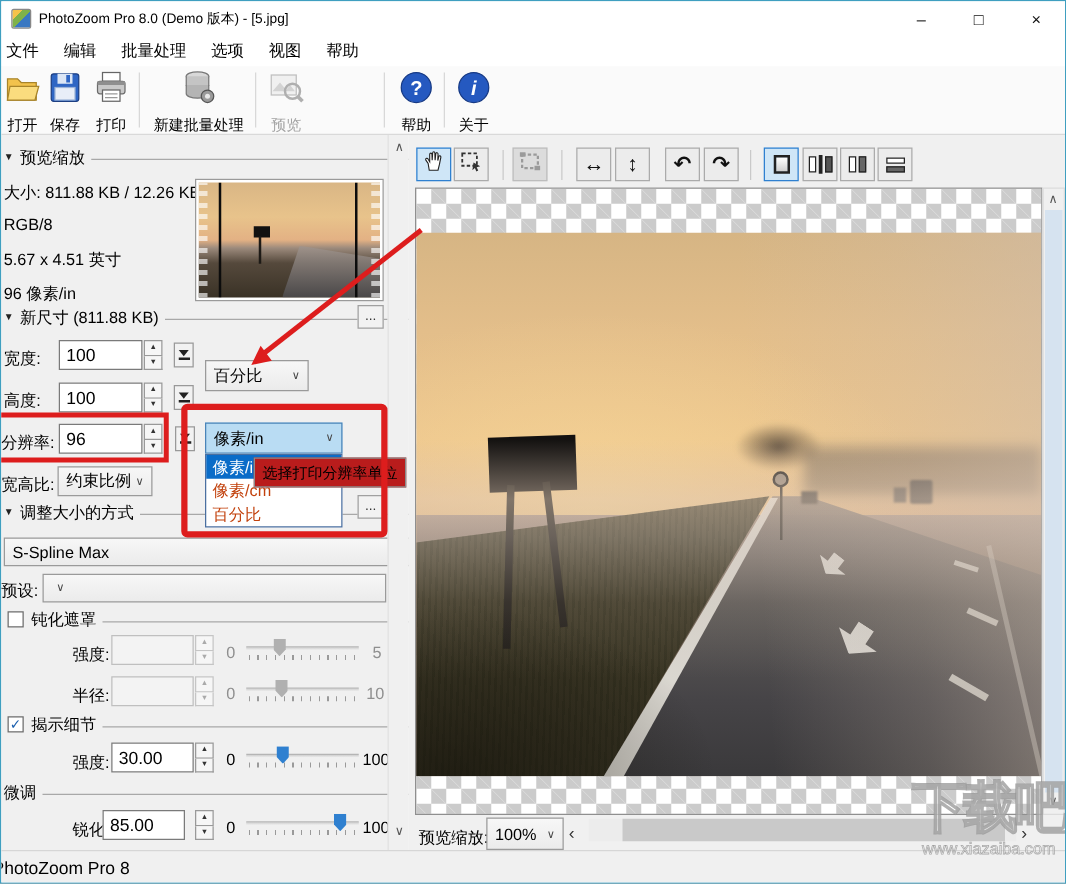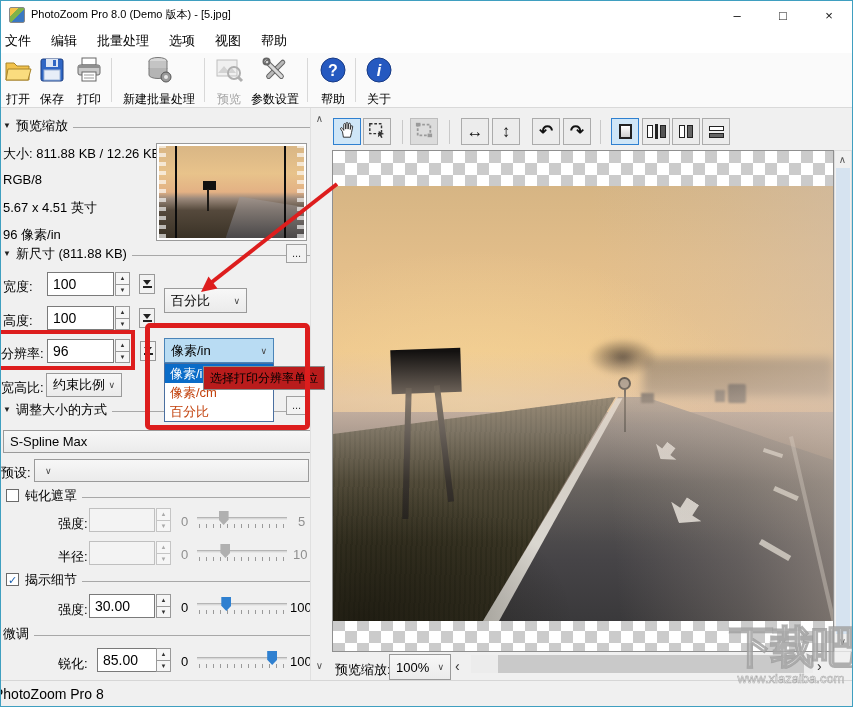--- a/index.html
+++ b/index.html
@@ -194,28 +194,20 @@
   <div class="abs tsep" style="left:203px;"></div>
   <div class="abs tbtn disabled" style="left:208px;width:40px;">
     <span><svg width="30" height="30" viewBox="0 0 30 30">
           <rect x="3" y="5" width="20" height="16" fill="#dfe7ee" stroke="#777"></rect>
           <path d="M4 18 L10 11 L15 17 L18 13 L22 18 Z" fill="#8fae8a"></path>
           <circle cx="20" cy="18" r="6" fill="none" stroke="#555" stroke-width="2"></circle>
           <line x1="24" y1="22" x2="28" y2="26" stroke="#555" stroke-width="3"></line>
         </svg></span>
     <span class="lab">预览</span>
   </div>
-  <div class="abs tbtn" style="left:246px;width:56px;">
-    <span><svg width="30" height="30" viewBox="0 0 30 30">
-          <rect x="13" y="2" width="4" height="24" rx="2" fill="#b9b9b9" stroke="#666" transform="rotate(45 15 15)"></rect>
-          <rect x="13" y="2" width="4" height="24" rx="2" fill="#d9d9d9" stroke="#666" transform="rotate(-45 15 15)"></rect>
-          <circle cx="6.5" cy="6.5" r="3" fill="none" stroke="#666" stroke-width="2"></circle>
-        </svg></span>
-    <span class="lab">参数设置</span>
-  </div>
   <div class="abs tsep" style="left:306px;"></div>
   <div class="abs tbtn" style="left:312px;width:40px;">
     <span><svg width="30" height="30" viewBox="0 0 30 30">
           <circle cx="15" cy="15" r="12" fill="#2559c0" stroke="#173a85"></circle>
           <text x="15" y="21" font-size="16" font-weight="bold" fill="#fff" text-anchor="middle">?</text>
         </svg></span>
     <span class="lab">帮助</span>
   </div>
   <div class="abs tsep" style="left:354px;"></div>
   <div class="abs tbtn" style="left:358px;width:40px;">
@@ -380,21 +372,21 @@
       <div class="thumb" style="left:27%;"></div>
   </div>
   <div class="minmax" style="left:289px;top:599px;">100</div>
 
   <div class="sec" style="top:626px;left:2px;">
     <span class="sec-label">微调</span>
     <div class="sec-line"></div>
   </div>
 
   <div class="flabel" style="left:57px;top:654px;">锐化:</div>
-  <input class="tinput" style="left: 96px; top: 647px; width: 66px;" value="85.00">
+  <input class="tinput" style="left: 81px; top: 647px; width: 66px;" value="85.00">
   <div class="spin" style="left:155px;top:647px;">
       <div>▲</div>
       <div>▼</div>
     </div>
   <div class="minmax" style="left:180px;top:653px;">0</div>
   <div class="slider" style="left:196px;top:650px;">
     <div class="track"></div>
       <div class="ticks"></div>
       <div class="thumb" style="left:78%;"></div>
   </div>

